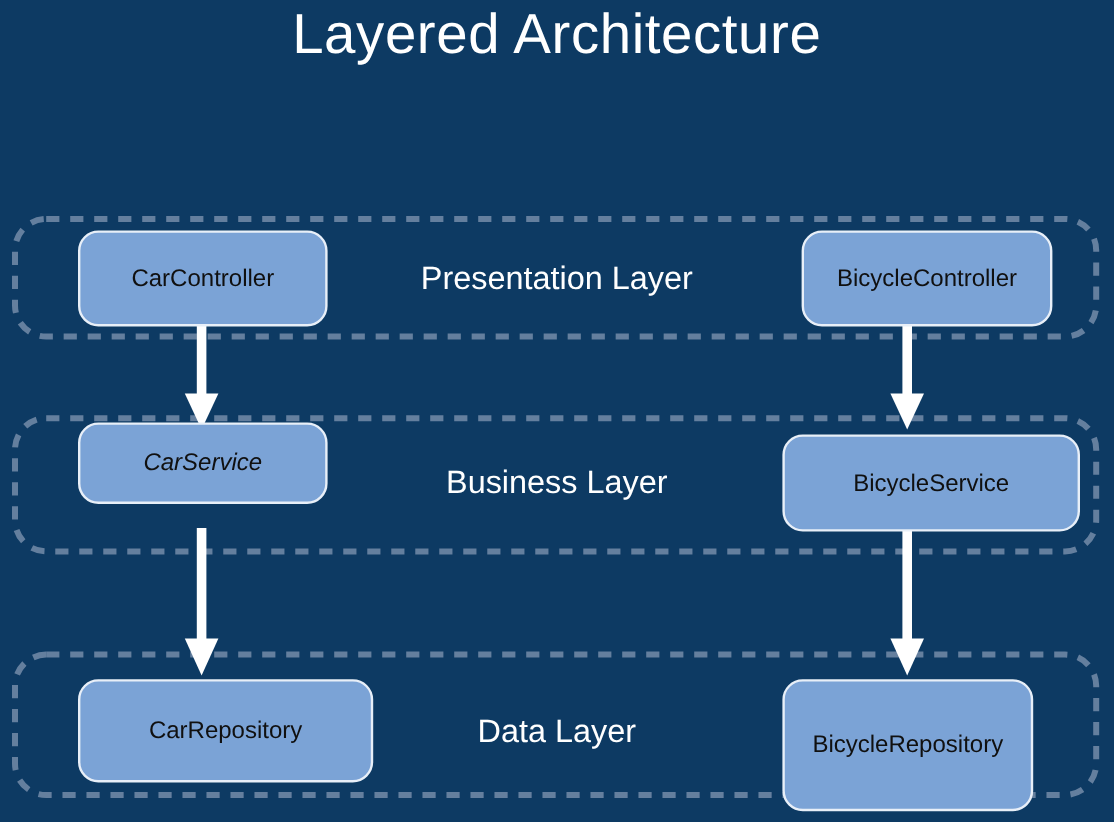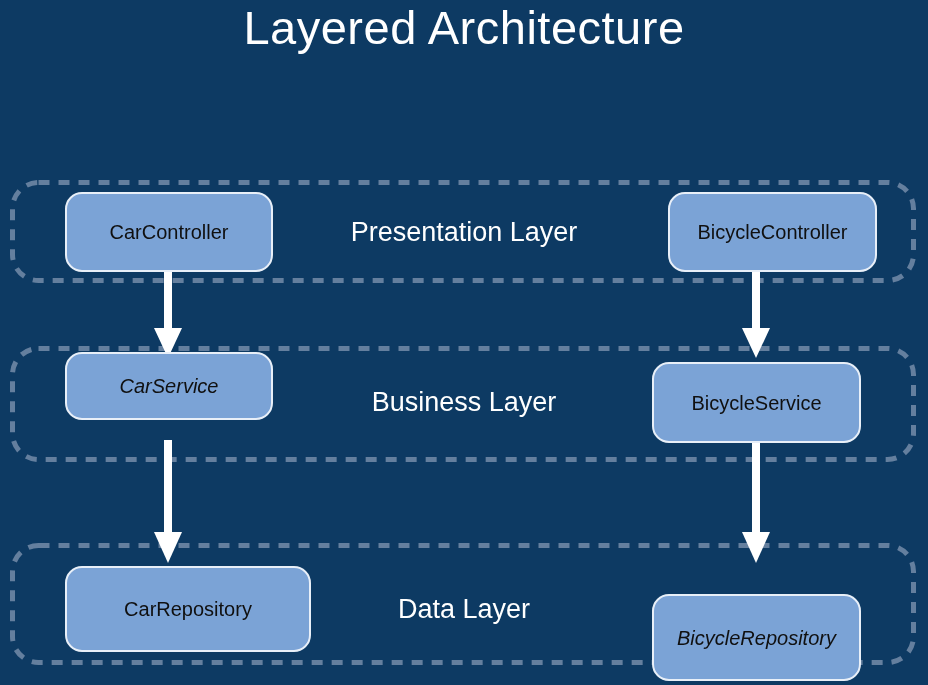--- a/index.html
+++ b/index.html
@@ -89,22 +89,22 @@
 <div class="node" style="left:65px; top:192px; width:208px; height:80px;">
   <span>CarController</span>
 </div>
 <div class="node" style="left:652px; top:192px; width:209px; height:80px;margin-left:16px;">
   <span>BicycleController</span>
 </div>
 
 <div class="node" style="left:65px; top:352px; width:208px; height:68px;font-style:italic;">
   <span>CarService</span>
 </div>
-<div class="node" style="left:652px; top:362px; width:209px; height:81px;">
+<div class="node" style="left:652px; top:362px; width:248px; height:81px;">
   <span>BicycleService</span>
 </div>
 
 <div class="node" style="left:65px; top:566px; width:246px; height:86px;">
   <span>CarRepository</span>
 </div>
-<div class="node" style="left:652px; top:594px; width:209px; height:87px;font-style:italic;">
+<div class="node" style="left:652px; top:566px; width:209px; height:110px;">
   <span>BicycleRepository</span>
 </div>
 
 </body></html>

